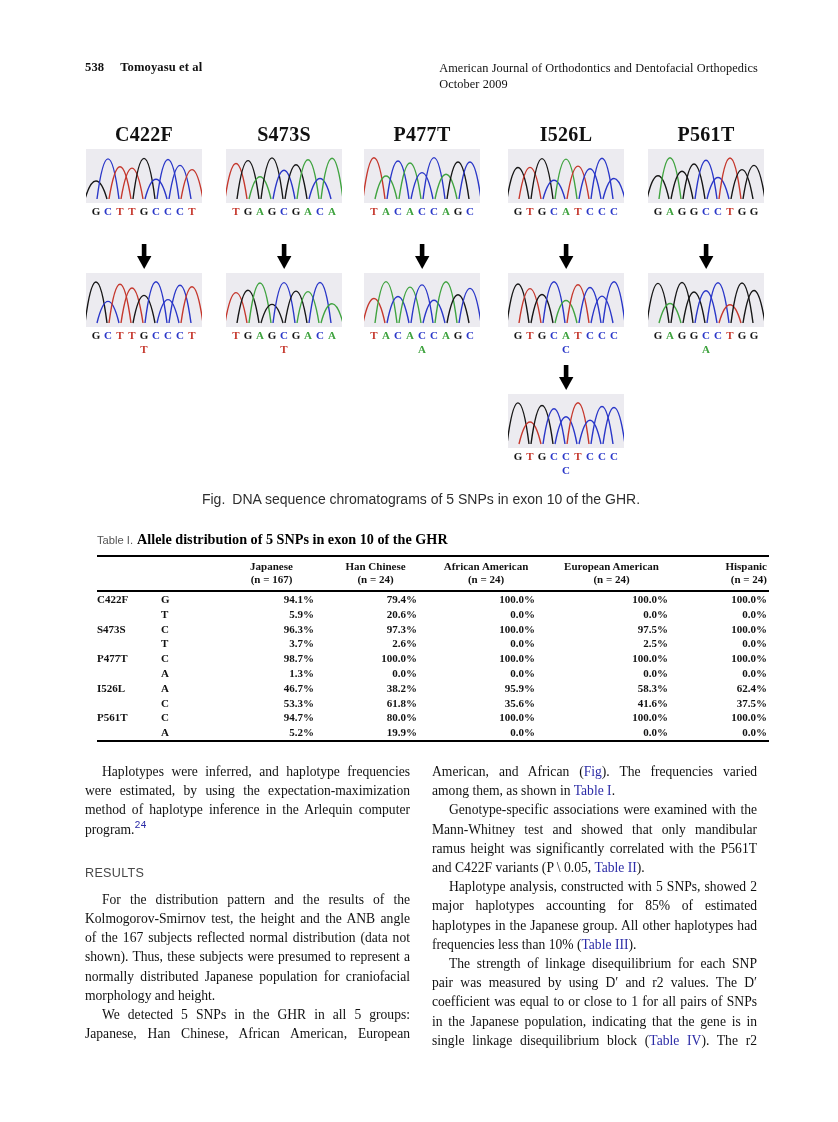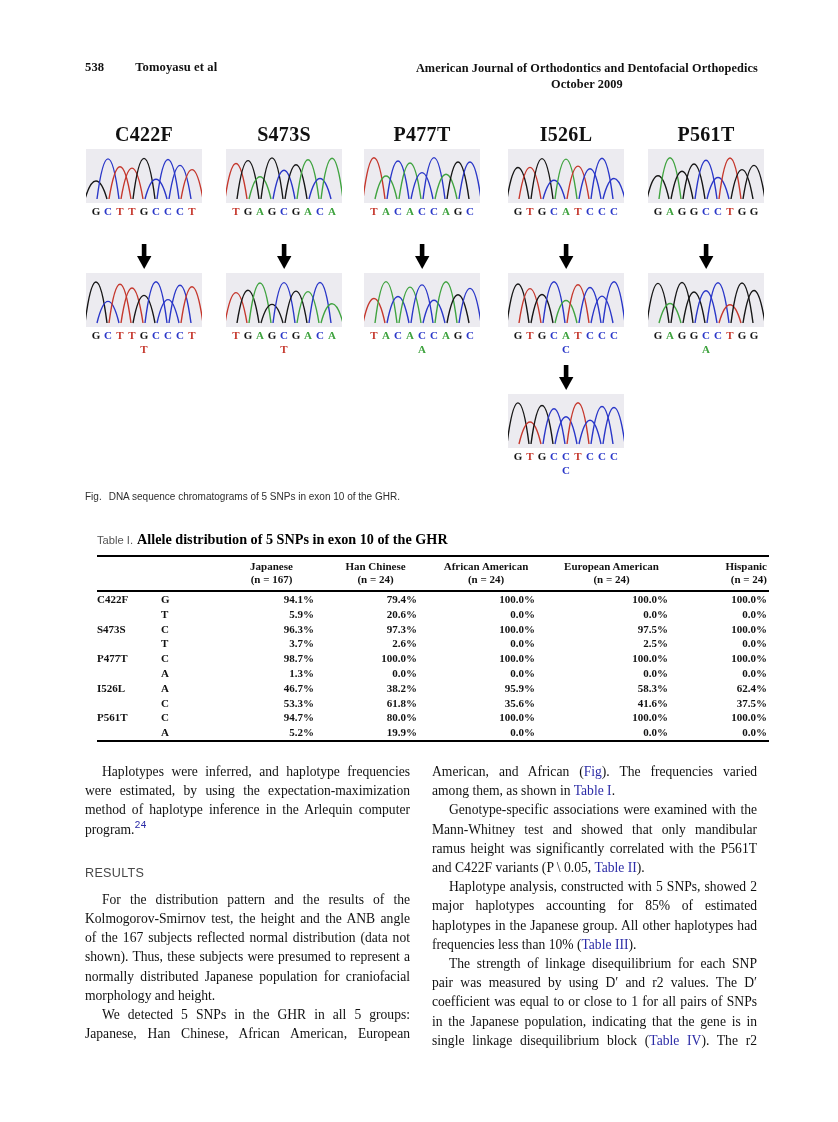--- a/index.html
+++ b/index.html
@@ -1,30 +1,30 @@
 <!DOCTYPE html>
 <html><head>
 <meta charset="utf-8">
 <style>
   html,body{margin:0;padding:0;background:#fff;}
   .page{position:relative;width:838px;height:1122px;background:#ffffff;overflow:hidden;
         font-family:"Liberation Serif",serif;color:#111;}
   
   .pg-header{position:absolute;top:60px;left:85px;right:80px;display:flex;justify-content:space-between;}
   .hdr-left{font-size:12.6px;font-weight:bold;letter-spacing:.1px;}
-  .hdr-left .pgnum{margin-right:31px;}
-  .hdr-right{text-align:center;font-size:12.3px;font-weight:bold;line-height:16px;letter-spacing:.1px;}
+  .hdr-left .pgnum{margin-right:16px;}
+  .hdr-right{text-align:left;font-size:12.3px;font-weight:normal;line-height:16px;letter-spacing:.1px;}
   
   .figure{position:absolute;top:118px;left:0;width:838px;height:402px;}
   .fig-label{position:absolute;width:116px;text-align:center;top:5px;
              font-size:20px;font-weight:bold;letter-spacing:.3px;}
   .panel{position:absolute;}
   .arrow{position:absolute;}
-  .fig-caption{position:absolute;top:373px;left:85px;width:672px;
-               font-family:"Liberation Sans",sans-serif;font-size:10px;color:#2e2e2e;}
+  .fig-caption{position:absolute;top:373px;left:85px;width:672px;text-align:center;
+               font-family:"Liberation Sans",sans-serif;font-size:14px;color:#2e2e2e;}
   .fig-caption .cap-label{margin-right:7px;}
   
   .table-block{position:absolute;top:531px;left:97px;width:672px;}
   .table-title{font-size:11.2px;font-family:"Liberation Sans",sans-serif;color:#555;}
   .table-title .t-main{font-family:"Liberation Serif",serif;color:#000;font-weight:bold;font-size:14.2px;margin-left:4px;}
   table.alleles{width:100%;border-collapse:collapse;margin-top:7px;
                 border-top:2.2px solid #000;border-bottom:2.4px solid #000;}
   table.alleles thead th{font-size:11px;font-weight:bold;text-align:center;padding:3px 0 4px 0;
                 border-bottom:2.2px solid #000;line-height:13px;vertical-align:bottom;}
   table.alleles thead th.h-last{text-align:right;padding-right:2px;}

